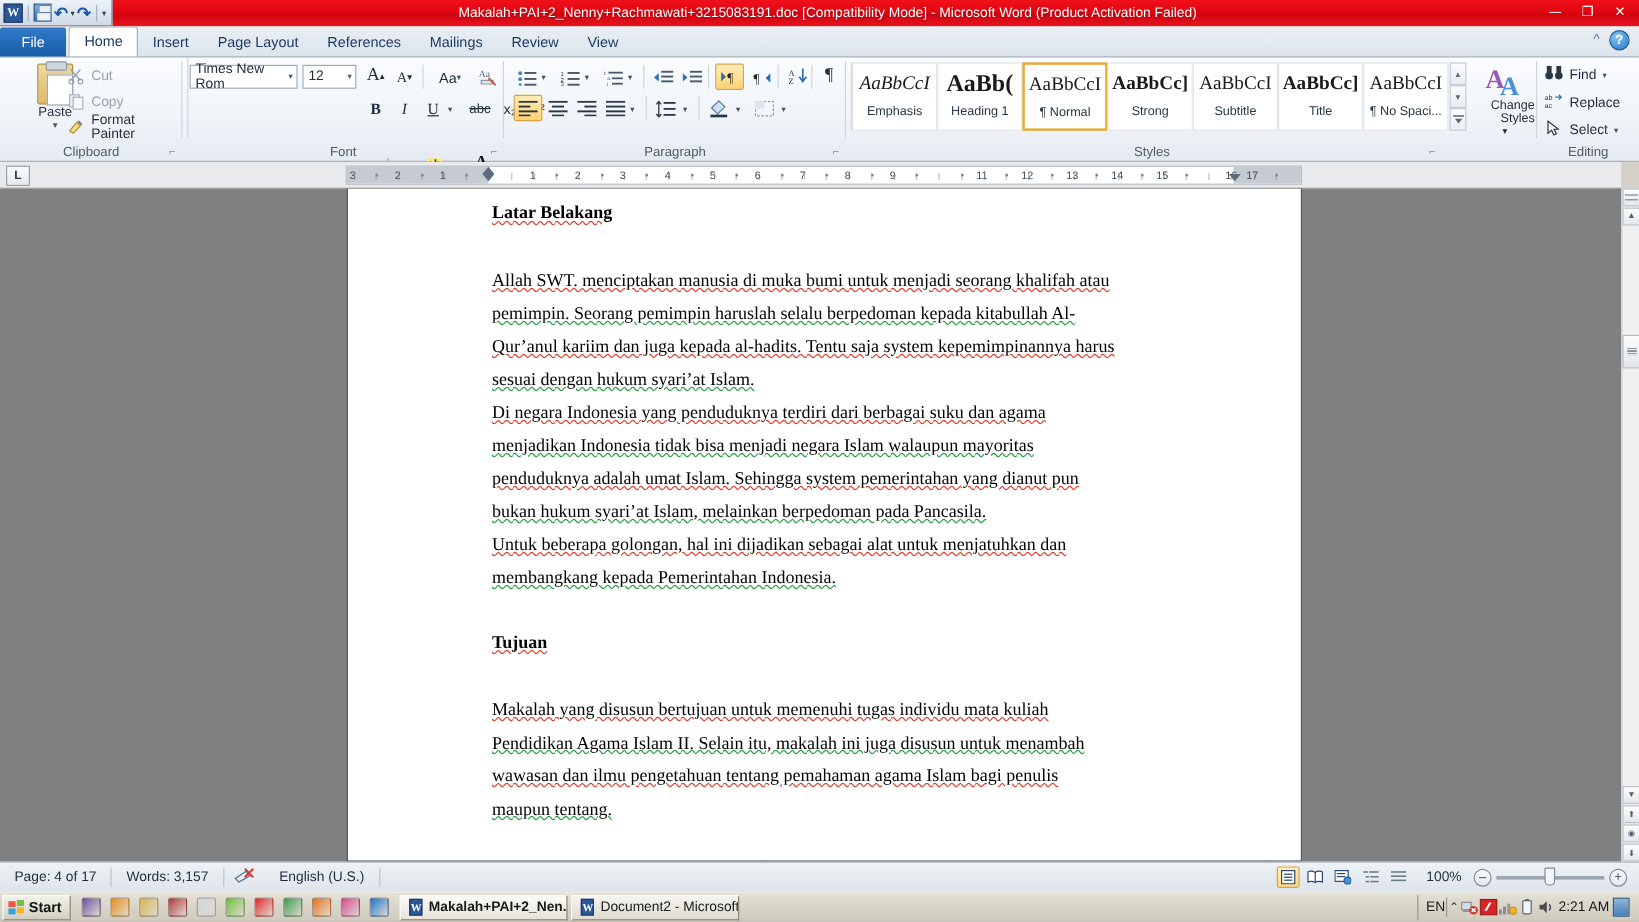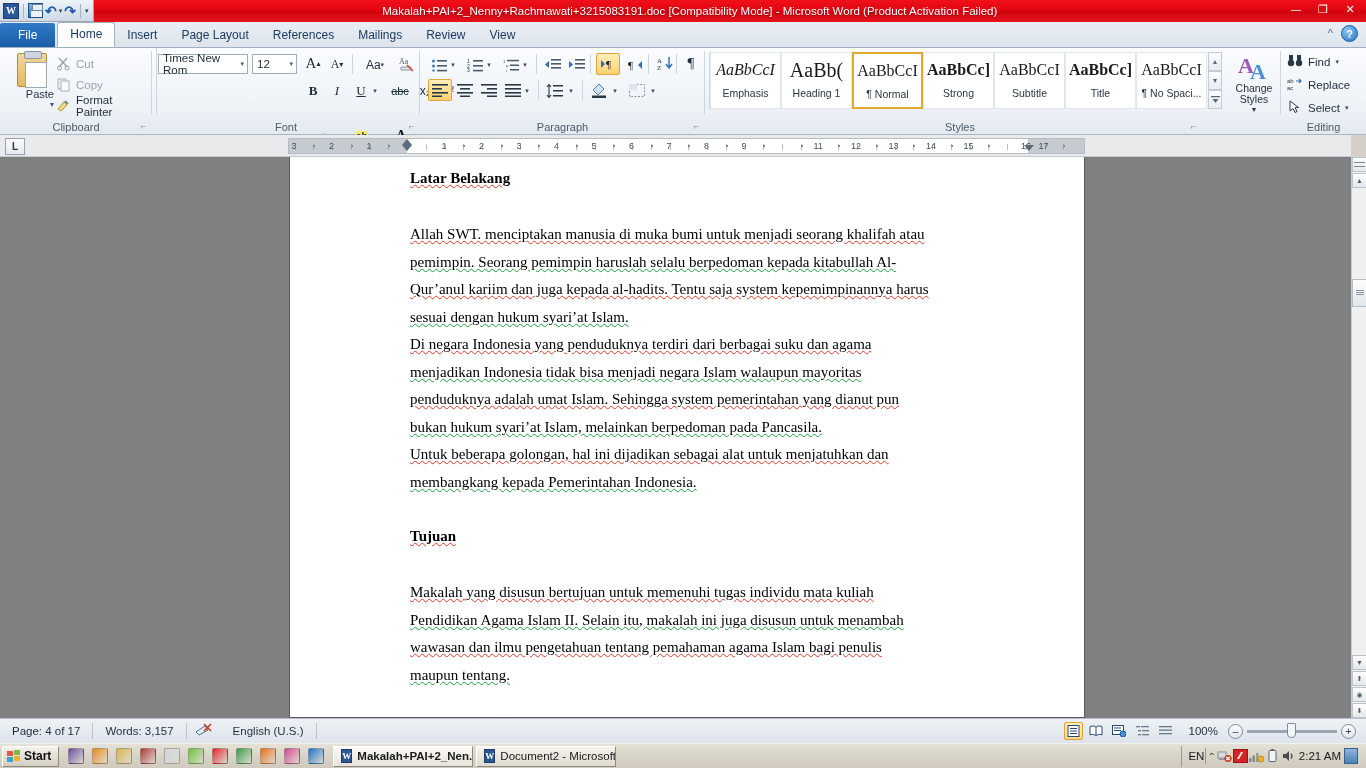--- a/index.html
+++ b/index.html
@@ -98,22 +98,22 @@
     font-size: 11px; color: #4d5b6b;
   }
   .groupsep { position: absolute; top: 3px; bottom: 20px; width: 1px; background: #ccd6e0; }
   .dlglauncher {
     position: absolute; bottom: 3px; right: 3px; width: 11px; height: 11px;
     font-size: 9px; color: #7d8b9b; line-height: 11px; text-align: center;
   }
 
   
   .paste-btn {
-    position: absolute; left: 10px; top: 5px; width: 44px; height: 62px;
-    text-align: right; cursor: default;
+    position: absolute; left: 24px; top: 5px; width: 44px; height: 62px;
+    text-align: center; cursor: default;
   }
   .clipboard-ico {
     width: 30px; height: 34px; margin: 0 auto 1px; position: relative;
     background: linear-gradient(to bottom,#f2d79a,#e0b964); border:1px solid #b08b3c; border-radius:2px;
   }
   .clipboard-ico:before {
     content:""; position:absolute; left:6px; top:-3px; width:16px; height:6px;
     background:#cfd6de; border:1px solid #8a97a6; border-radius:2px;
   }
   .clipboard-ico:after {
@@ -589,21 +589,21 @@
       <div class="groupsep" style="right:0;"></div>
     </div>
 
     <div class="group" style="left:705px; width:576px;">
       <div style="position:absolute; left:4px; top:4px; width:498px; height:57px; background:#fff; border:1px solid #cfd7df;">
         <div class="stylebox" style="left:0px; top:-1px;">
           <div class="sp" style="font-style:italic;">AaBbCcI</div>
           <div class="sn">Emphasis</div>
         </div>
         <div class="stylebox" style="left:71px; top:-1px;">
-          <div class="sp" style="font-weight:normal; font-size:20px;">AaBb(</div>
+          <div class="sp" style="font-weight:bold; font-size:20px;">AaBb(</div>
           <div class="sn">Heading 1</div>
         </div>
         <div class="stylebox sel" style="left:142px; top:-1px;">
           <div class="sp">AaBbCcI</div>
           <div class="sn">¶ Normal</div>
         </div>
         <div class="stylebox" style="left:213px; top:-1px;">
           <div class="sp" style="font-weight:bold;">AaBbCc]</div>
           <div class="sn">Strong</div>
         </div>
@@ -628,21 +628,21 @@
             <path d="M2.5 5 L8.5 5 L5.5 9 Z" fill="#5b6a7a"></path>
           </svg>
       </div>
       <div class="changestyles" style="left:524px; top:5px; height:56px;">
         <div style="height:30px;">
           <svg width="34" height="30" viewBox="0 0 34 30">
               <text x="1" y="20" font-size="22" fill="#9b59b6" font-family="serif" font-weight="bold">A</text>
               <text x="13" y="26" font-size="22" fill="#4a90d9" font-family="serif" font-weight="bold">A</text>
             </svg>
         </div>
-        <div style="line-height:11px;">Change Styles</div>
+        <div style="line-height:11px;text-align:right;">Change Styles</div>
         <div style="font-size:8px;">▾</div>
       </div>
       <div class="grouplabel" style="width:502px; left:4px;">Styles</div>
       <div class="dlglauncher" style="right:82px;">⌐</div>
       <div class="groupsep" style="right:0;"></div>
     </div>
 
     <div class="group" style="left:1281px; width:85px;">
       <div class="editcmd" style="left:6px; top:6px;">
         <span>

